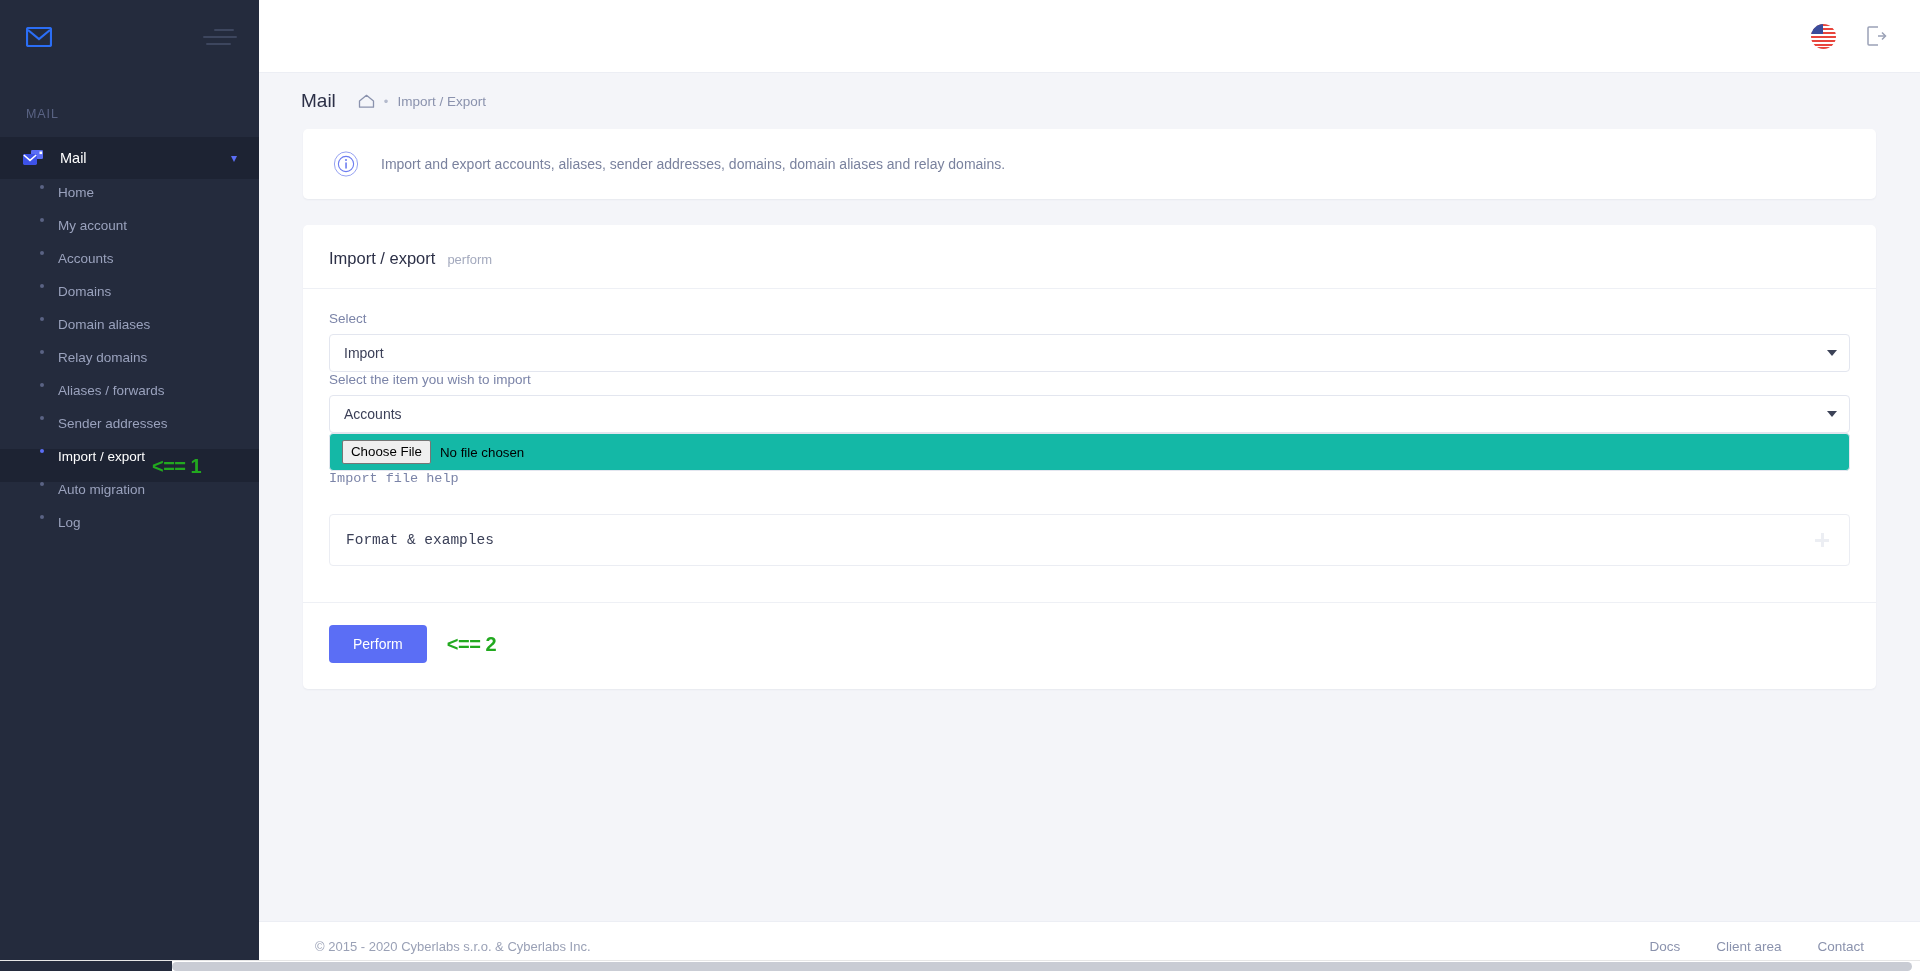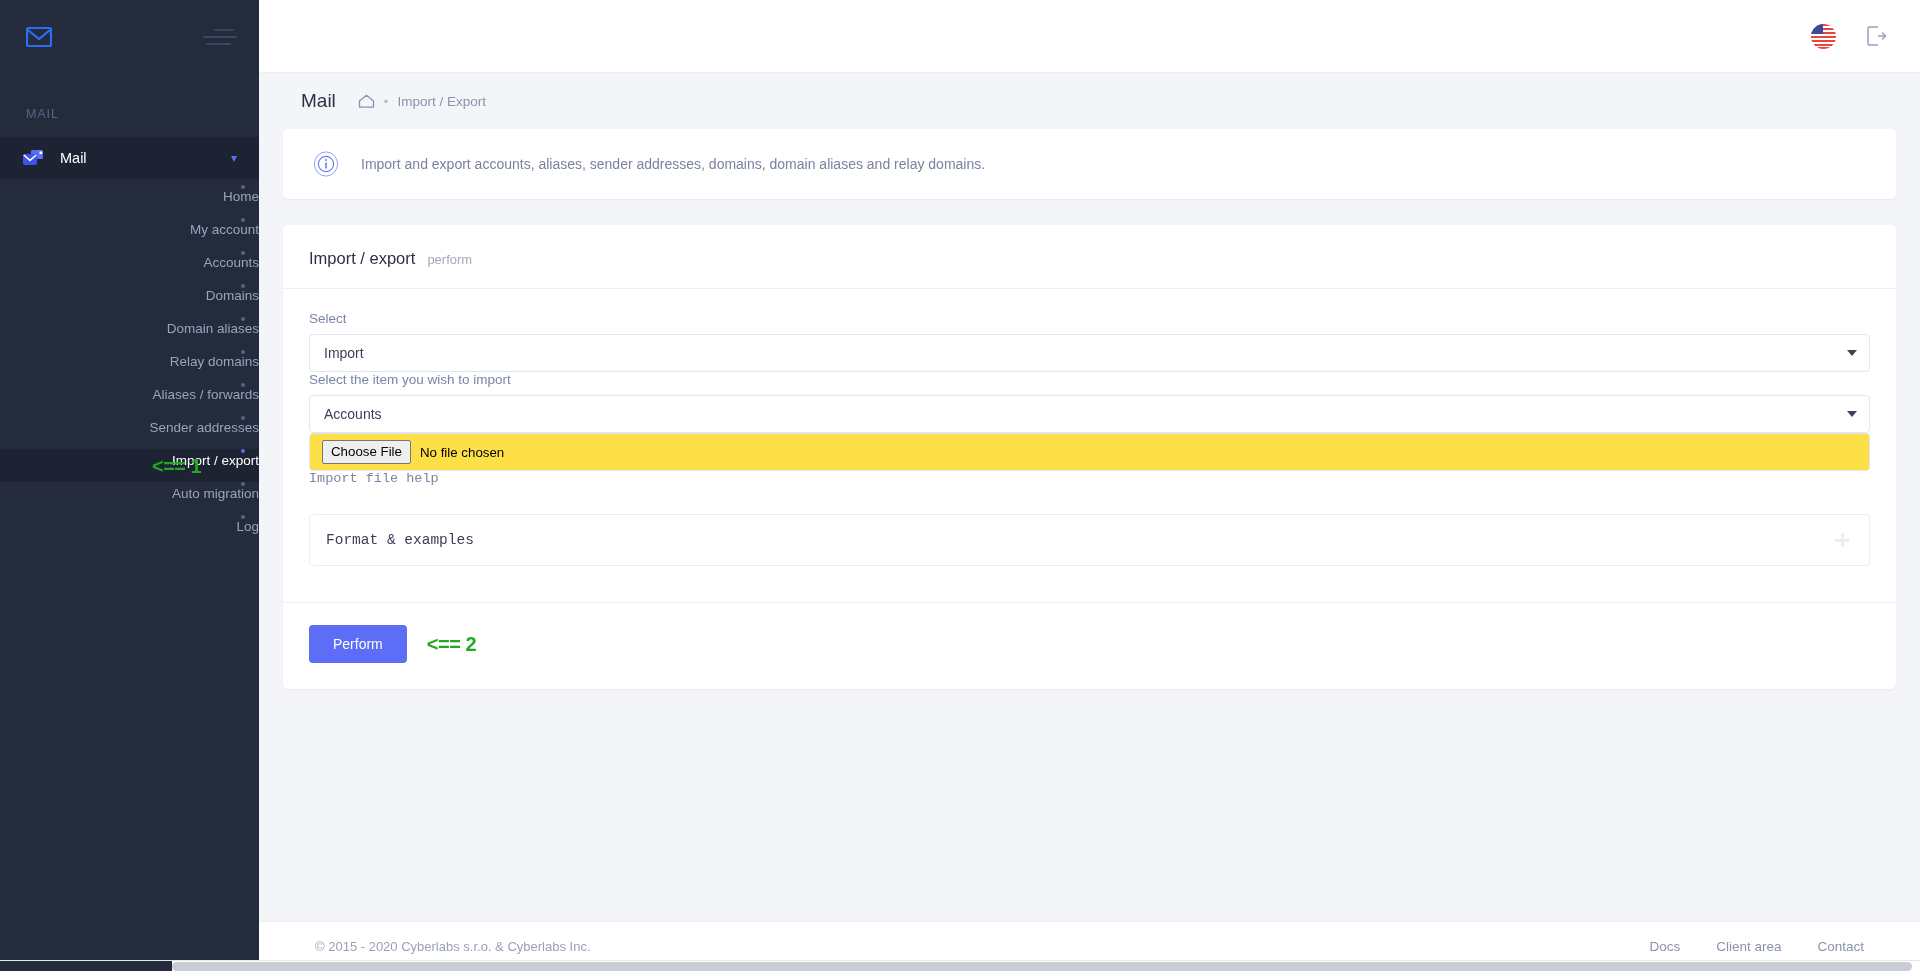--- a/index.html
+++ b/index.html
@@ -44,22 +44,22 @@
     display: flex; align-items: center;
     height: 42px; padding: 0 22px 0 22px;
     background: #1d2333; cursor: pointer;
   }
   .nav-group-head .g-icon { width: 26px; margin-right: 12px; display:flex; align-items:center;}
   .nav-group-head .g-label { color: #ffffff; font-size: 14.5px; flex: 1; }
   .chev { color: #5b6ef5; font-size: 12px; line-height: 1; }
 
   .nav-list { list-style: none; margin: 0; padding: 6px 0 0 0; }
   .nav-item {
-    display: flex; align-items: flex-end;
-    height: 33px; cursor: pointer; position: relative; flex-direction: column;
+    display: flex; align-items: flex-start;
+    height: 33px; padding-left: 40px; cursor: pointer; position: relative;
   }
   .nav-item .dot {
     width: 4px; height: 4px; border-radius: 50%;
     background: #5a6384; margin-right: 14px; flex: none;
   }
   .nav-item .n-label { color: #9aa2bd; font-size: 13.5px; }
   .nav-item.active { background: #1d2333; }
   .nav-item.active .dot { background: #5b6ef5; }
   .nav-item.active .n-label { color: #ffffff; }
 
@@ -97,21 +97,21 @@
 
   .page-head {
     height: 56px; flex: none;
     display: flex; align-items: center; padding: 0 0 0 42px;
   }
   .page-title { font-size: 19px; color: #2c3047; margin-right: 22px; }
   .crumbs { display: flex; align-items: center; gap: 9px; }
   .crumb-link { color: #8a92ad; font-size: 13.5px; cursor: pointer; }
   .crumb-sep { color: #b4bacd; font-size: 13px; }
 
-  .content { flex: 1; padding: 0 24px; overflow: hidden; }
+  .content { flex: 1; padding: 0 44px; overflow: hidden; }
 
   .card {
     background: #ffffff; border-radius: 5px;
     box-shadow: 0 1px 2px rgba(40,50,80,0.06);
   }
   .info-card {
     height: 70px; display: flex; align-items: center;
     padding-left: 30px; gap: 22px; margin-bottom: 26px;
   }
   .info-icon { width: 26px; height: 26px; flex: none; }
@@ -140,21 +140,21 @@
     position: absolute; right: 12px; top: 50%;
     transform: translateY(-50%);
     width: 0; height: 0;
     border-left: 5px solid transparent;
     border-right: 5px solid transparent;
     border-top: 6px solid #3c4257;
   }
 
   .file-box {
     height: 38px; border: 1px solid #e3e6ef; border-radius: 4px;
-    background: #fde047; display: flex; align-items: center; padding: 0 12px;
+    background: #14b8a6; display: flex; align-items: center; padding: 0 12px;
     gap: 9px;
   }
   .choose-btn {
     border: 1px solid #767676; background: #efefef;
     border-radius: 2px; font-size: 13.3px; color: #000;
     padding: 2px 8px; font-family: "Liberation Sans", sans-serif;
     cursor: pointer; line-height: 1.35;
   }
   .file-status { font-size: 13.3px; color: #000; }
 

